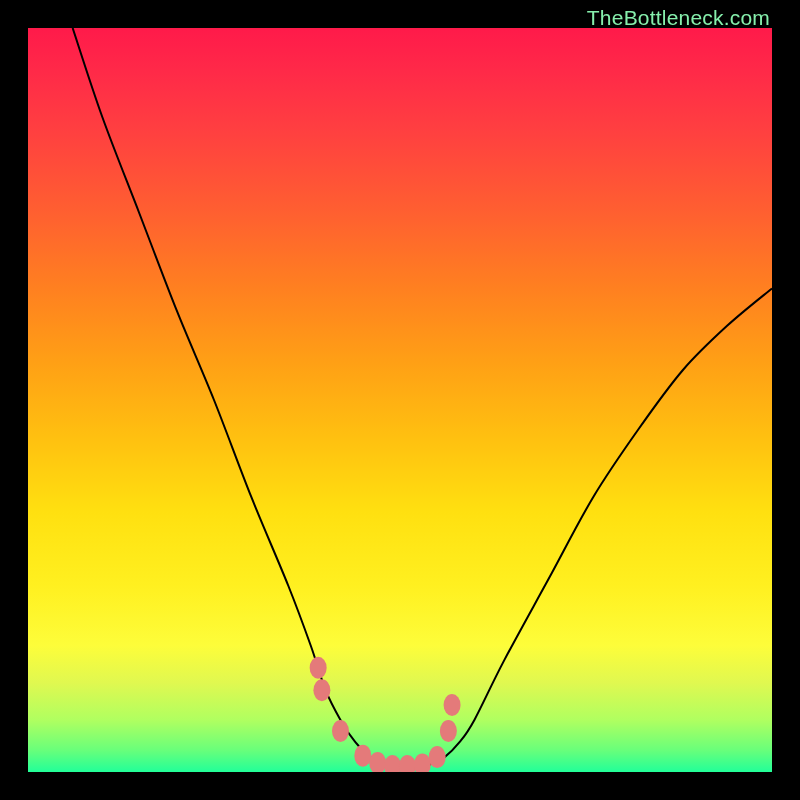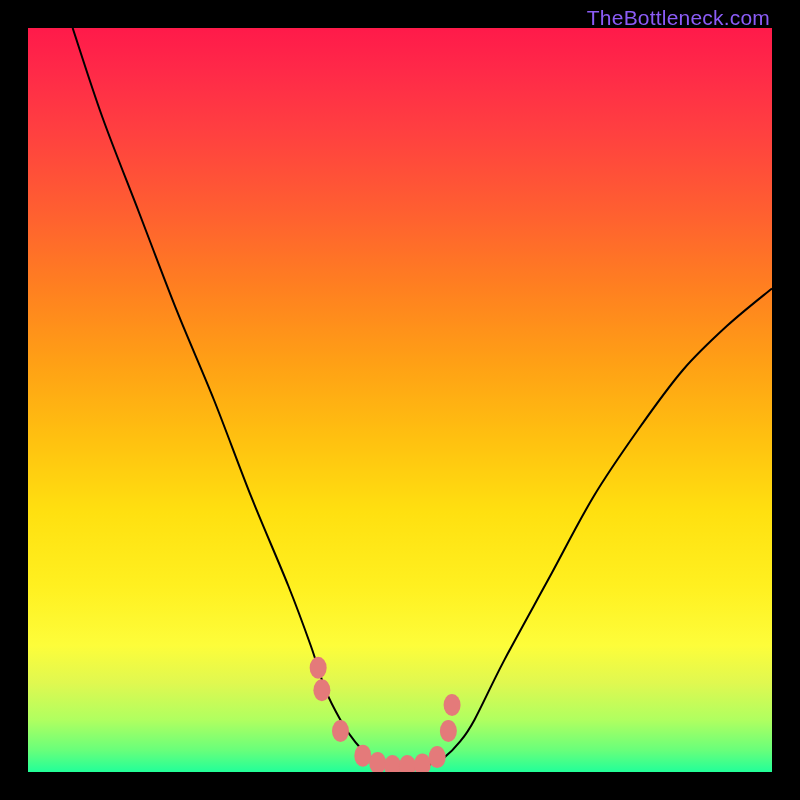--- a/index.html
+++ b/index.html
@@ -31,21 +31,21 @@
       #e0f850 88%,
       #b0ff60 93%,
       #6aff7a 97%,
       #22ff99 100%
     );
   }
   .watermark {
     position: absolute;
     top: 6px;
     right: 30px;
-    color: #8b5cf6;
+    color: #86efac;
     font-size: 21px;
     font-weight: 500;
     letter-spacing: 0.2px;
   }
   svg.overlay {
     position: absolute;
     left: 0;
     top: 0;
     width: 744px;
     height: 744px;

